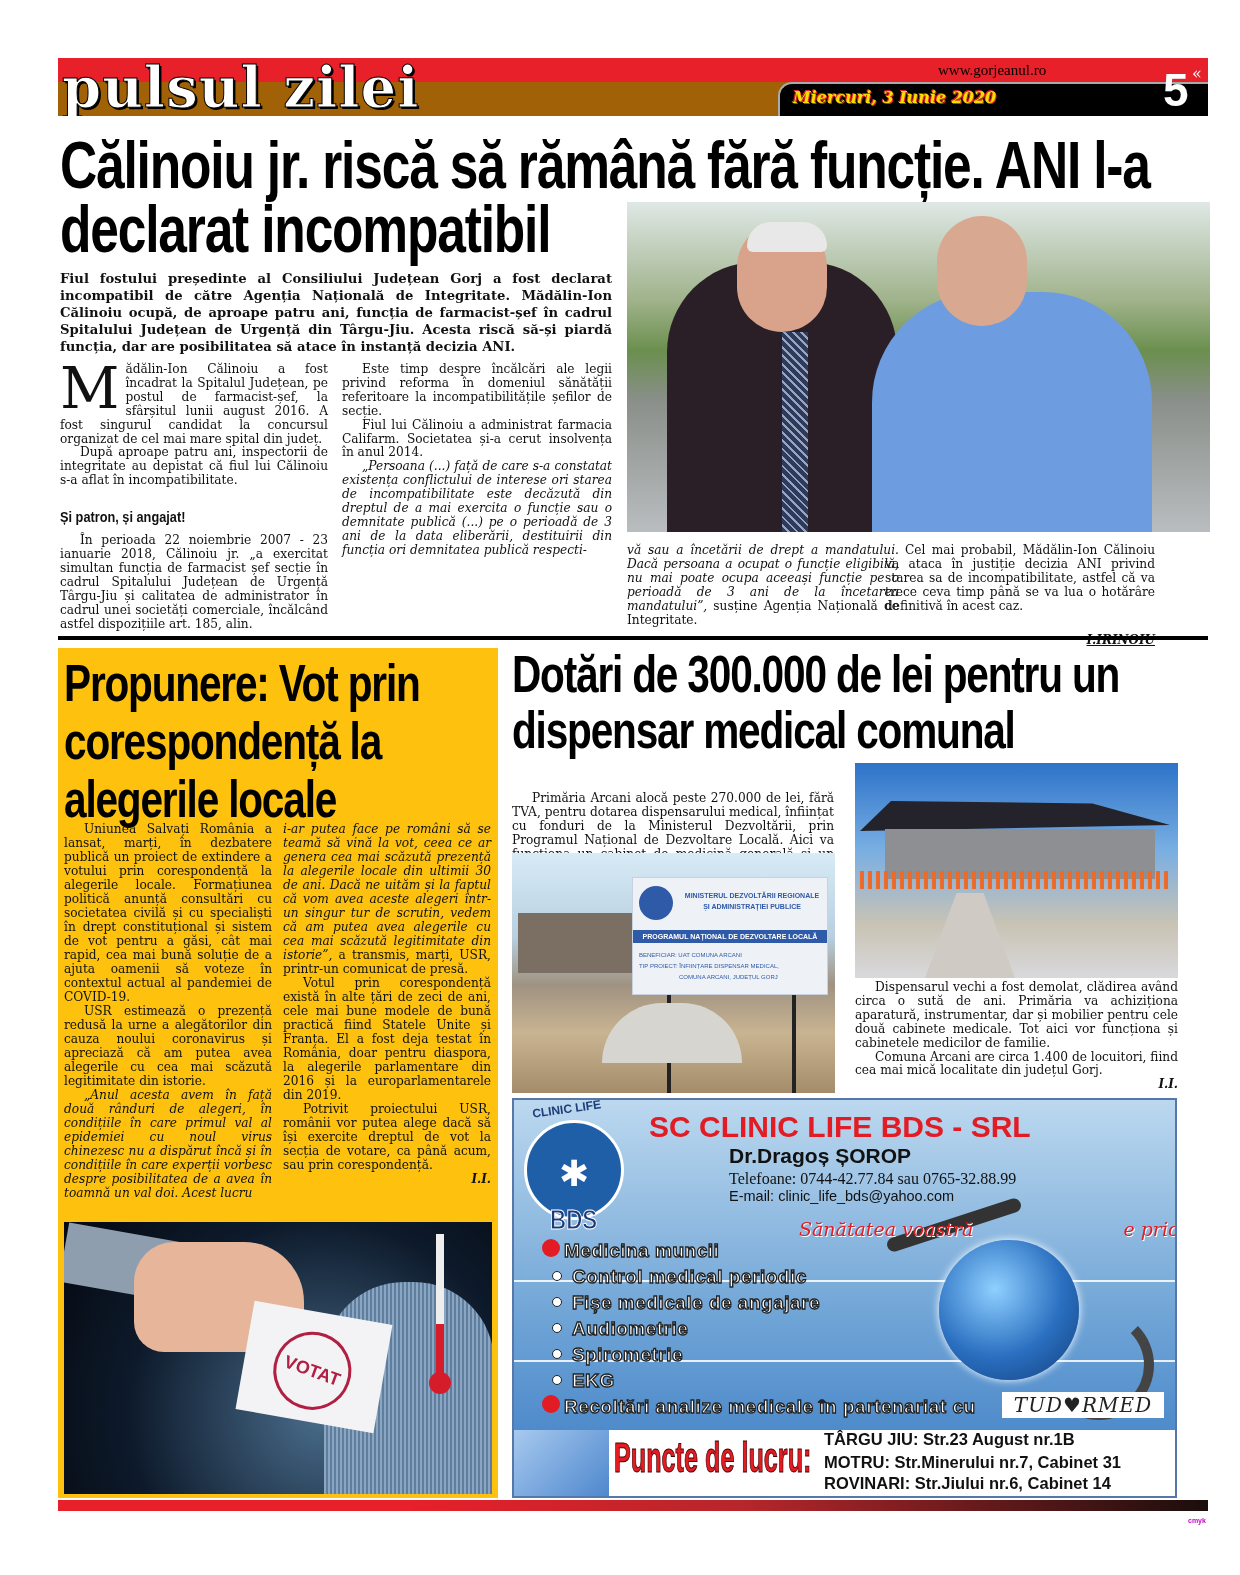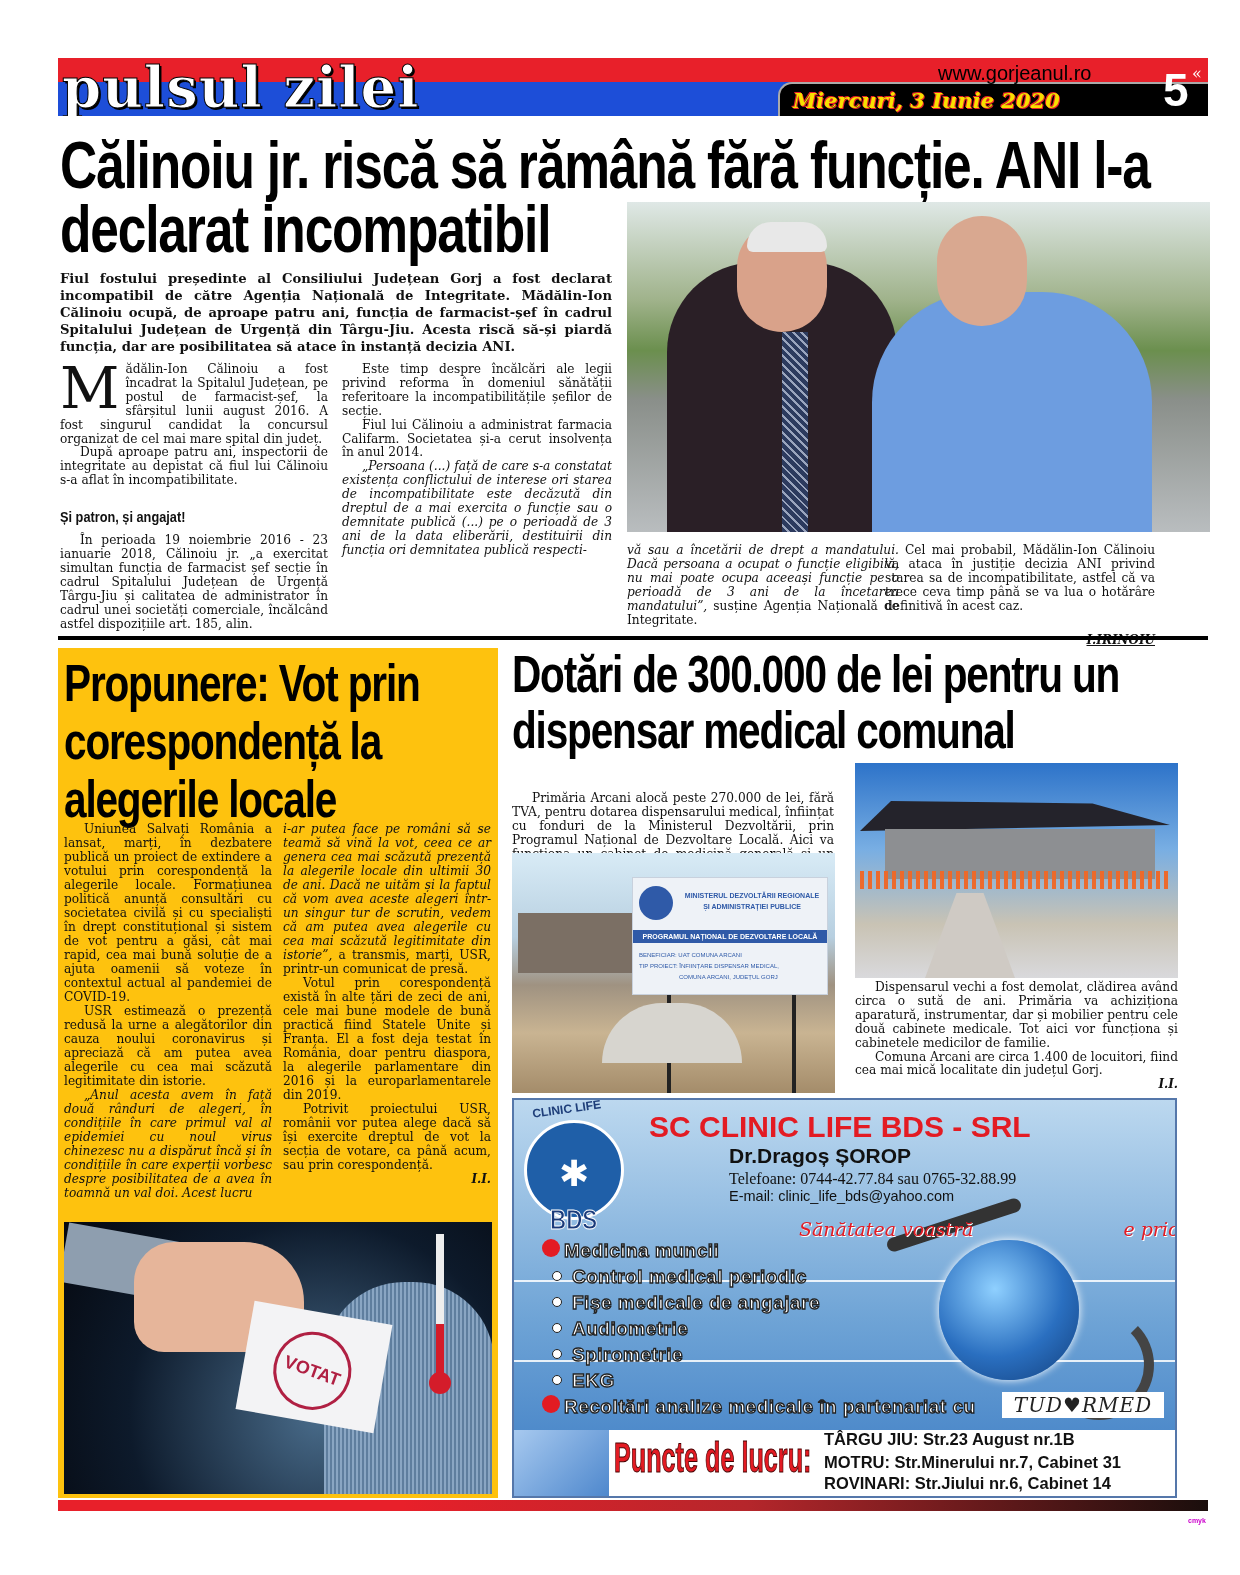--- a/index.html
+++ b/index.html
@@ -1,24 +1,24 @@
 <!DOCTYPE html>
 <html><head>
 <meta charset="utf-8">
 <style>
 *{box-sizing:border-box;margin:0;padding:0}
 body{width:1240px;height:1575px;background:#fff;position:relative;font-family:"DejaVu Serif",serif;color:#111;overflow:hidden}
 .abs{position:absolute}
 
-#mast{left:58px;top:58px;width:1150px;height:58px;background:#1d4ed8;overflow:hidden}
+#mast{left:58px;top:58px;width:1150px;height:58px;background:#a16207;overflow:hidden}
 #mast .red{position:absolute;left:0;top:0;width:100%;height:24px;background:#e8202a}
 #mast .wave{position:absolute;left:720px;top:24px;width:440px;height:40px;background:#000;border-top:2px solid #aaa;border-left:2px solid #aaa;border-radius:14px 0 0 0}
 #section{position:absolute;left:4px;top:-4px;font-family:"DejaVu Serif",serif;font-weight:bold;font-size:56px;color:#fff;letter-spacing:1px;-webkit-text-stroke:1px #000;text-shadow:2px 2px 0 #000}
-#site{position:absolute;left:880px;top:4px;font-family:Liberation Sans, sans-serif;font-size:20px;color:#000}
-#date{position:absolute;left:735px;top:30px;font-family:"DejaVu Serif",serif;font-style:italic;font-weight:bold;font-size:21px;color:#f7e000;text-shadow:1px 1px 0 #e8202a,-1px -1px 0 #e8202a}
+#site{position:absolute;left:880px;top:4px;font-family:Liberation Serif, serif;font-size:15px;color:#000}
+#date{position:absolute;left:735px;top:30px;font-family:"DejaVu Serif",serif;font-style:italic;font-weight:bold;font-size:16px;color:#f7e000;text-shadow:1px 1px 0 #e8202a,-1px -1px 0 #e8202a}
 #pagenum{position:absolute;left:1105px;top:8px;font-family:"Liberation Sans",sans-serif;font-weight:bold;font-size:46px;color:#fff;line-height:48px}
 #pagearr{position:absolute;left:1134px;top:6px;font-size:16px;color:#fff}
 
 .hl{font-family:"Liberation Sans",sans-serif;font-weight:bold;color:#000;letter-spacing:-1.5px;transform:scaleX(.78);transform-origin:left top;white-space:nowrap}
 #h1a{left:60px;top:132px;font-size:66px;line-height:66px}
 #h1b{left:60px;top:196px;font-size:66px;line-height:66px}
 .lead{font-family:"DejaVu Serif",serif;font-weight:bold;font-size:13.2px;line-height:17px;text-align:justify}
 .txt{font-family:"DejaVu Serif",serif;font-size:12.2px;line-height:13.9px;text-align:justify;hyphens:auto}
 .txt p{text-indent:20px}
 .it{font-style:italic}
@@ -80,21 +80,21 @@
   <div style="position:absolute;left:245px;top:90px;width:280px;height:250px;background:#6d9de0;border-radius:110px 110px 0 0"></div>
   <div style="position:absolute;left:310px;top:14px;width:90px;height:110px;background:#d9a890;border-radius:45px"></div>
 </div>
 
 <div class="abs lead" style="left:60px;top:270px;width:552px">Fiul fostului președinte al Consiliului Județean Gorj a fost declarat incompatibil de către Agenția Națională de Integritate. Mădălin-Ion Călinoiu ocupă, de aproape patru ani, funcția de farmacist-șef în cadrul Spitalului Județean de Urgență din Târgu-Jiu. Acesta riscă să-și piardă funcția, dar are posibilitatea să atace în instanță decizia ANI.</div>
 
 <div class="abs txt" style="left:60px;top:363px;width:268px">
   <div><span class="drop">M</span><span>ădălin-Ion Călinoiu a fost încadrat la Spitalul Județean, pe postul de farmacist-șef, la sfârșitul lunii august 2016. A fost singurul candidat la concursul organizat de cel mai mare spital din județ.</span></div>
   <p>După aproape patru ani, inspectorii de integritate au depistat că fiul lui Călinoiu s-a aflat în incompatibilitate.</p>
   <div class="sub" style="margin-top:22px;margin-bottom:10px">Și patron, și angajat!</div>
-  <p>În perioada 19 noiembrie 2016 - 23 ianuarie 2018, Călinoiu jr. „a exercitat simultan funcția de farmacist șef secție în cadrul Spitalului Județean de Urgență Târgu-Jiu și calitatea de administrator în cadrul unei societăți comerciale, încălcând astfel dispozițiile art. 185, alin.</p>
+  <p>În perioada 22 noiembrie 2007 - 23 ianuarie 2018, Călinoiu jr. „a exercitat simultan funcția de farmacist șef secție în cadrul Spitalului Județean de Urgență Târgu-Jiu și calitatea de administrator în cadrul unei societăți comerciale, încălcând astfel dispozițiile art. 185, alin.</p>
 </div>
 
 <div class="abs txt" style="left:342px;top:363px;width:270px">
   <p>Este timp despre încălcări ale legii privind reforma în domeniul sănătății referitoare la incompatibilitățile șefilor de secție.</p>
   <p>Fiul lui Călinoiu a administrat farmacia Califarm. Societatea și-a cerut insolvența în anul 2014.</p>
   <p class="it">„Persoana (...) față de care s-a constatat existența conflictului de interese ori starea de incompatibilitate este decăzută din dreptul de a mai exercita o funcție sau o demnitate publică (...) pe o perioadă de 3 ani de la data eliberării, destituirii din funcția ori demnitatea publică respecti-</p>
 </div>
 
 <div class="abs txt" style="left:627px;top:544px;width:272px">
   <span class="it">vă sau a încetării de drept a mandatului. Dacă persoana a ocupat o funcție eligibilă, nu mai poate ocupa aceeași funcție pe o perioadă de 3 ani de la încetarea mandatului”,</span><span> susține Agenția Națională de Integritate.</span>

